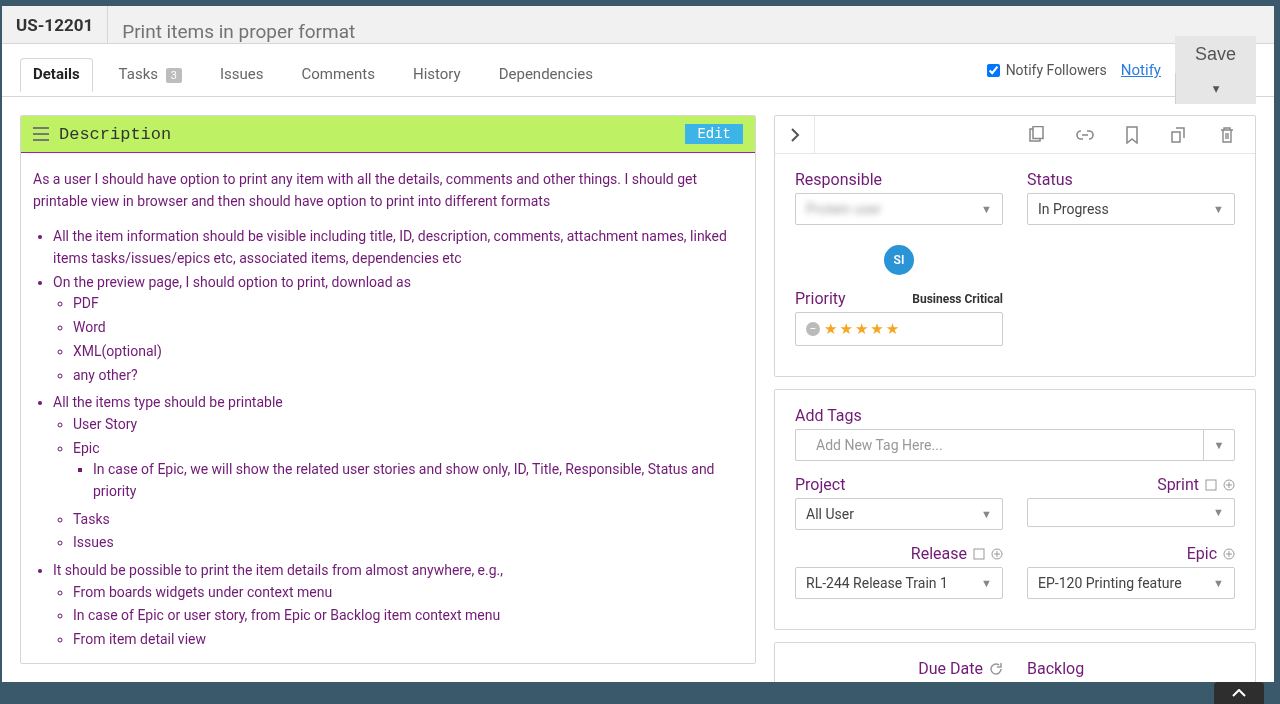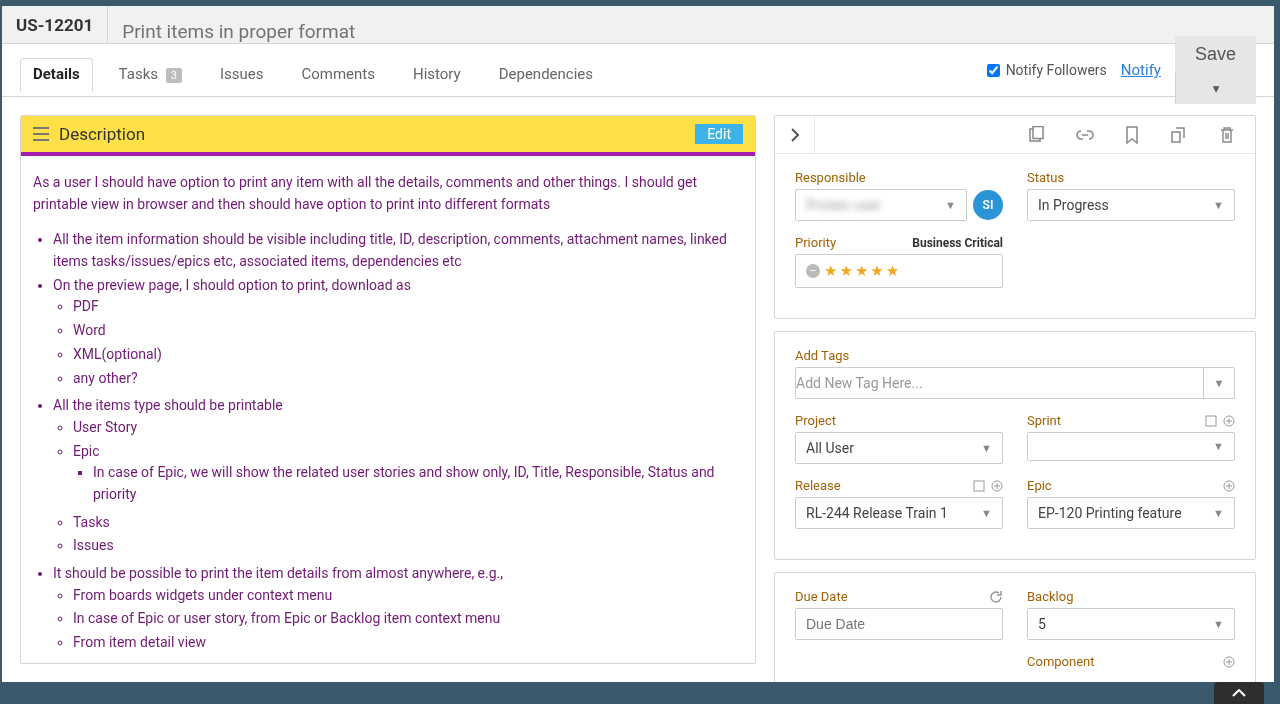--- a/index.html
+++ b/index.html
@@ -117,26 +117,27 @@
   }
   .left-pane {
     flex: 1;
     border: 1px solid #d6d6d6;
     border-radius: 2px;
     overflow: hidden;
     display: flex;
     flex-direction: column;
   }
   .desc-header {
-    background: #fde047;
-    border-bottom: 4px solid #a21caf;
+    background: #bef264;
+    border-bottom: 1px solid #a21caf;
     padding: 8px 12px;
     display: flex;
     align-items: center;
     gap: 10px;
+    font-family: Liberation Mono, monospace;
   }
   .hamburger-icon {
     width: 16px; height: 14px;
     display: inline-block;
     background:
       linear-gradient(#777,#777) 0 0/100% 2px no-repeat,
       linear-gradient(#777,#777) 0 6px/100% 2px no-repeat,
       linear-gradient(#777,#777) 0 12px/100% 2px no-repeat;
   }
   .desc-title { font-size: 17px; color: #333; }
@@ -191,23 +192,23 @@
     gap: 30px;
     padding-right: 20px;
     align-items: center;
   }
   .toolbar-icons span { cursor: pointer; color: #888; display: inline-flex; }
   svg { display: block; }
 
   .panel-inner { padding: 16px 20px; }
   .row { display: flex; gap: 24px; margin-bottom: 14px; }
   .col { flex: 1; display: flex; flex-direction: column; gap: 4px; }
-  .field-label { color: #a16207; font-size: 13px; }
+  .field-label { color: #701a75; font-size: 16px; }
   .field-label-row { display: flex; align-items: center; gap: 6px; }
-  .field-label-row .field-label { flex: 1; }
+  .field-label-row .field-label { flex: 1; text-align: right; }
   .mini-icon { color: #999; cursor: pointer; }
   .select, .input {
     border: 1px solid #ccc;
     border-radius: 2px;
     padding: 7px 10px;
     font-size: 14px;
     color: #444;
     background: #fff;
     width: 100%;
     display: flex;
@@ -226,34 +227,34 @@
     gap: 2px;
     height: 34px;
   }
   .no-circle {
     width: 14px; height: 14px; border-radius: 50%;
     background: #bbb; display: inline-flex; align-items: center; justify-content: center;
     color: #fff; font-size: 12px; line-height: 1; margin-right: 2px;
   }
   .star { color: #f5a623; font-size: 15px; }
 
-  .responsible-row { display: flex; align-items: center; gap: 6px; }
+  .responsible-row { display: flex; align-items: center; gap: 20px; flex-direction: column; }
   .avatar {
     width: 30px; height: 30px; border-radius: 50%; background: #2a94d6;
     color: #fff; display: flex; align-items: center; justify-content: center;
     font-size: 12px; font-weight: 600;
   }
   .blur-text { color: transparent; text-shadow: 0 0 6px rgba(0,0,0,0.4); }
 
   .tags-row { display: flex; }
   .tags-input {
     flex: 1;
     border: 1px solid #ccc;
     border-right: none;
-    padding: 7px 0;
+    padding: 7px 20px;
     color: #999;
     border-radius: 2px 0 0 2px;
   }
   .tags-caret {
     border: 1px solid #ccc;
     border-radius: 0 2px 2px 0;
     width: 32px;
     display: flex; align-items: center; justify-content: center;
     color: #888; font-size: 11px;
     cursor: pointer;

